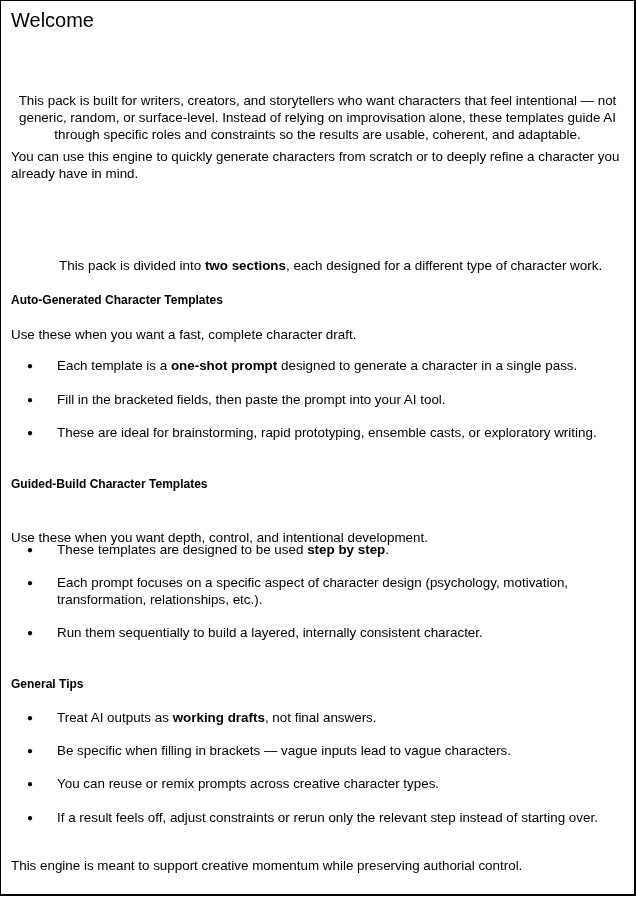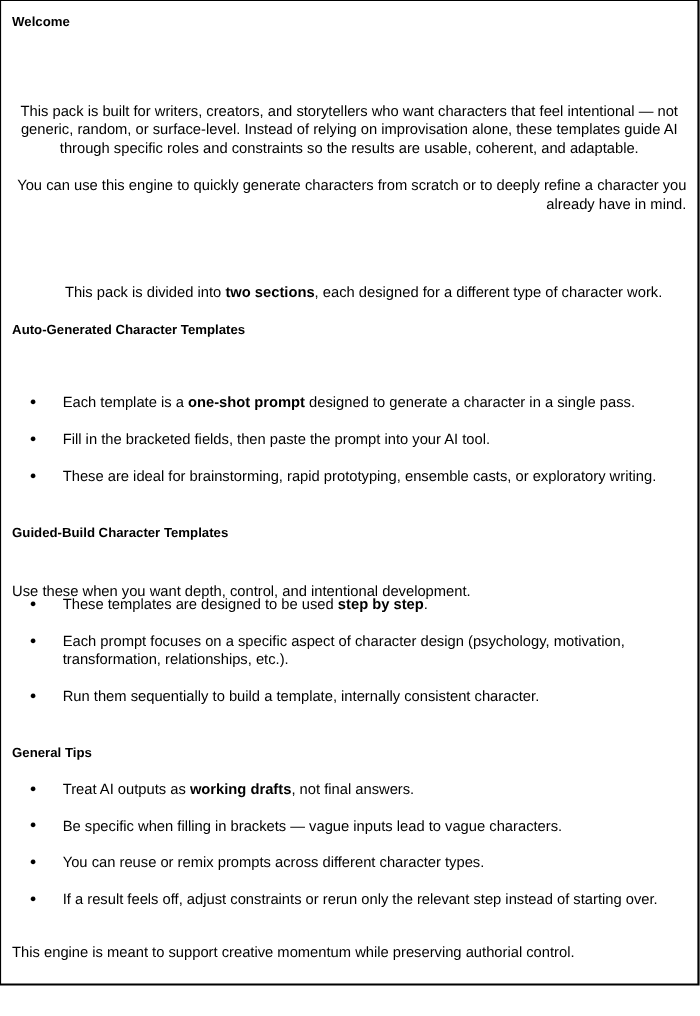--- a/index.html
+++ b/index.html
@@ -10,45 +10,46 @@
     box-sizing: border-box;
     border: 1px solid #000;
     border-right-width: 2px; border-bottom-width: 2px;
     background: #fff;
     font-family: "Liberation Sans", sans-serif;
     color: #000;
     font-size: 13.4px;
     line-height: 17px;
     padding: 0 10px 0 10px;
   }
-  h1 { font-size: 12px; font-weight: bold; margin: 0; line-height: 24px; position: absolute; left: 10px; }
+  h1 { font-size: 20px; font-weight: normal; margin: 0; line-height: 24px; position: absolute; left: 10px; }
   h2 { font-size: 12px; font-weight: bold; margin: 0; line-height: 20px; position: absolute; left: 10px; }
   p { margin: 0; position: absolute; left: 10px; right: 10px; }
   .bullet { position: absolute; left: 26px; right: 10px; }
   .bullet .dot { position: absolute; left: 0; top: 0; font-size: 10px; }
   .bullet .txt { position: absolute; left: 30px; right: 0; }
   b { font-weight: bold; }
 </style>
 </head>
 <body>
 
 <div class="page">
 
   <h1 style="top:7px;">Welcome</h1>
 
 
   <p style="top:91px;text-align:center;">This pack is built for writers, creators, and storytellers who want characters that feel intentional — not generic, random, or surface-level. Instead of relying on improvisation alone, these templates guide AI through specific roles and constraints so the results are usable, coherent, and adaptable.</p>
 
-  <p style="top:159px;text-align:right;">You can use this engine to quickly generate characters from scratch or to deeply refine a character you already have in mind.</p>
+  <p style="top:147px;">You can use this engine to quickly generate characters from scratch or to deeply refine a character you already have in mind.</p>
 
 
   <p style="top:256px;margin-left:48px;"><span>This pack is divided into </span><b>two sections</b><span>, each designed for a different type of character work.</span></p>
 
   <h2 style="top:289px;">Auto-Generated Character Templates</h2>
 
+  <p style="top:325px;">Use these when you want a fast, complete character draft.</p>
 
   <div class="bullet" style="top:356px;">
     <span class="dot">●</span>
     <span class="txt"><span>Each template is a </span><b>one-shot prompt</b><span> designed to generate a character in a single pass.</span></span>
   </div>
   <div class="bullet" style="top:390px;">
     <span class="dot">●</span>
     <span class="txt">Fill in the bracketed fields, then paste the prompt into your AI tool.</span>
   </div>
   <div class="bullet" style="top:423px;">
@@ -63,36 +64,36 @@
   <div class="bullet" style="top:540px;">
     <span class="dot">●</span>
     <span class="txt"><span>These templates are designed to be used </span><b>step by step</b><span>.</span></span>
   </div>
   <div class="bullet" style="top:573px;">
     <span class="dot">●</span>
     <span class="txt">Each prompt focuses on a specific aspect of character design (psychology, motivation, transformation, relationships, etc.).</span>
   </div>
   <div class="bullet" style="top:623px;">
     <span class="dot">●</span>
-    <span class="txt">Run them sequentially to build a template, internally consistent character.</span>
+    <span class="txt">Run them sequentially to build a layered, internally consistent character.</span>
   </div>
 
   <h2 style="top:673px;">General Tips</h2>
 
   <div class="bullet" style="top:708px;">
     <span class="dot">●</span>
     <span class="txt"><span>Treat AI outputs as </span><b>working drafts</b><span>, not final answers.</span></span>
   </div>
   <div class="bullet" style="top:741px;">
     <span class="dot">●</span>
     <span class="txt">Be specific when filling in brackets — vague inputs lead to vague characters.</span>
   </div>
   <div class="bullet" style="top:774px;">
     <span class="dot">●</span>
-    <span class="txt">You can reuse or remix prompts across different character types.</span>
+    <span class="txt">You can reuse or remix prompts across creative character types.</span>
   </div>
   <div class="bullet" style="top:808px;">
     <span class="dot">●</span>
     <span class="txt">If a result feels off, adjust constraints or rerun only the relevant step instead of starting over.</span>
   </div>
 
   <p style="top:856px;">This engine is meant to support creative momentum while preserving authorial control.</p>
 
 </div>
 

